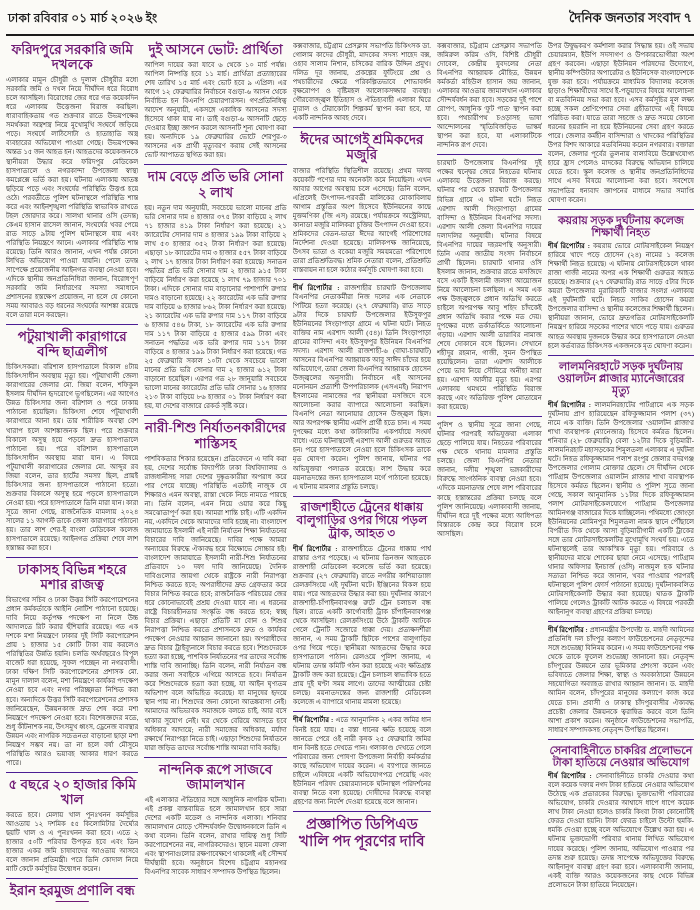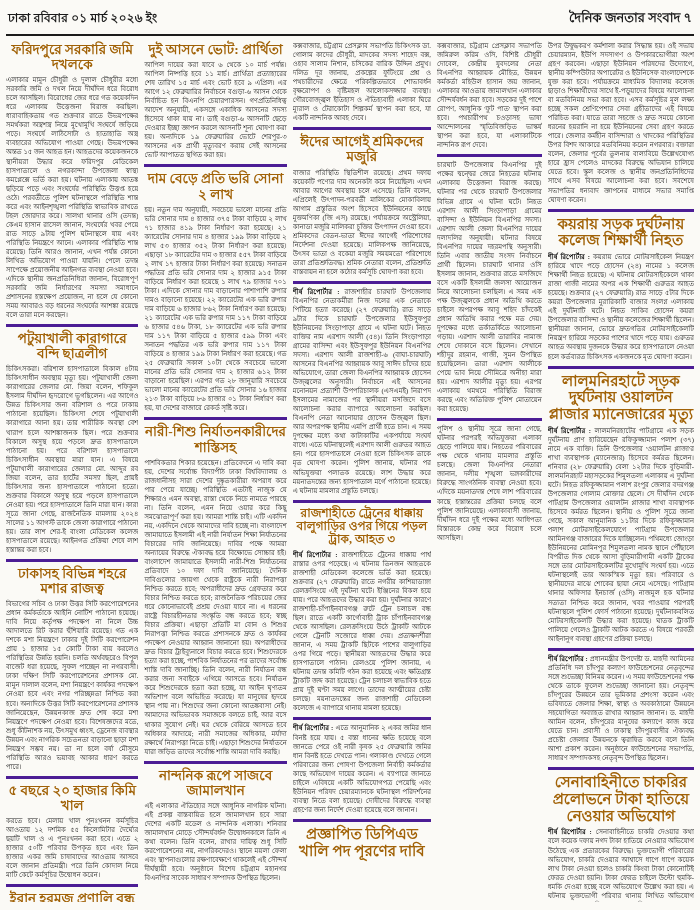--- a/index.html
+++ b/index.html
@@ -44,31 +44,31 @@
   .col{
     overflow:hidden;
     height:100%;
   }
   .c1{width:134px;}
   .c2{width:144px;}
   .c3{width:140px;}
   .c4{width:106px;}
   .c5{width:148px;}
   article{margin:0;padding:1px 0 3px 0;}
-  article + article{border-top:3px solid #4c1d95;margin-top:2px;padding-top:3px;}
+  article + article{border-top:1px solid #4c1d95;margin-top:2px;padding-top:3px;}
   .hl{
     margin:1px 0 3px 0;
     text-align:center;
     font-weight:bold;
     line-height:1.12;
-    color:#a16207;
+    color:#701a75;
   }
   .hl.lg{font-size:13.5px;}
   .hl.md{font-size:12px;}
-  .hl.sm{font-size:15px;}
+  .hl.sm{font-size:11px;}
   .hl.xs{font-size:15px;}
   .body{
     margin:0;
     font-size:6.8px;
     line-height:1.33;
     text-align:justify;
     word-break:break-word;
     color:#222;
   }
   .body b{color:#000;}

